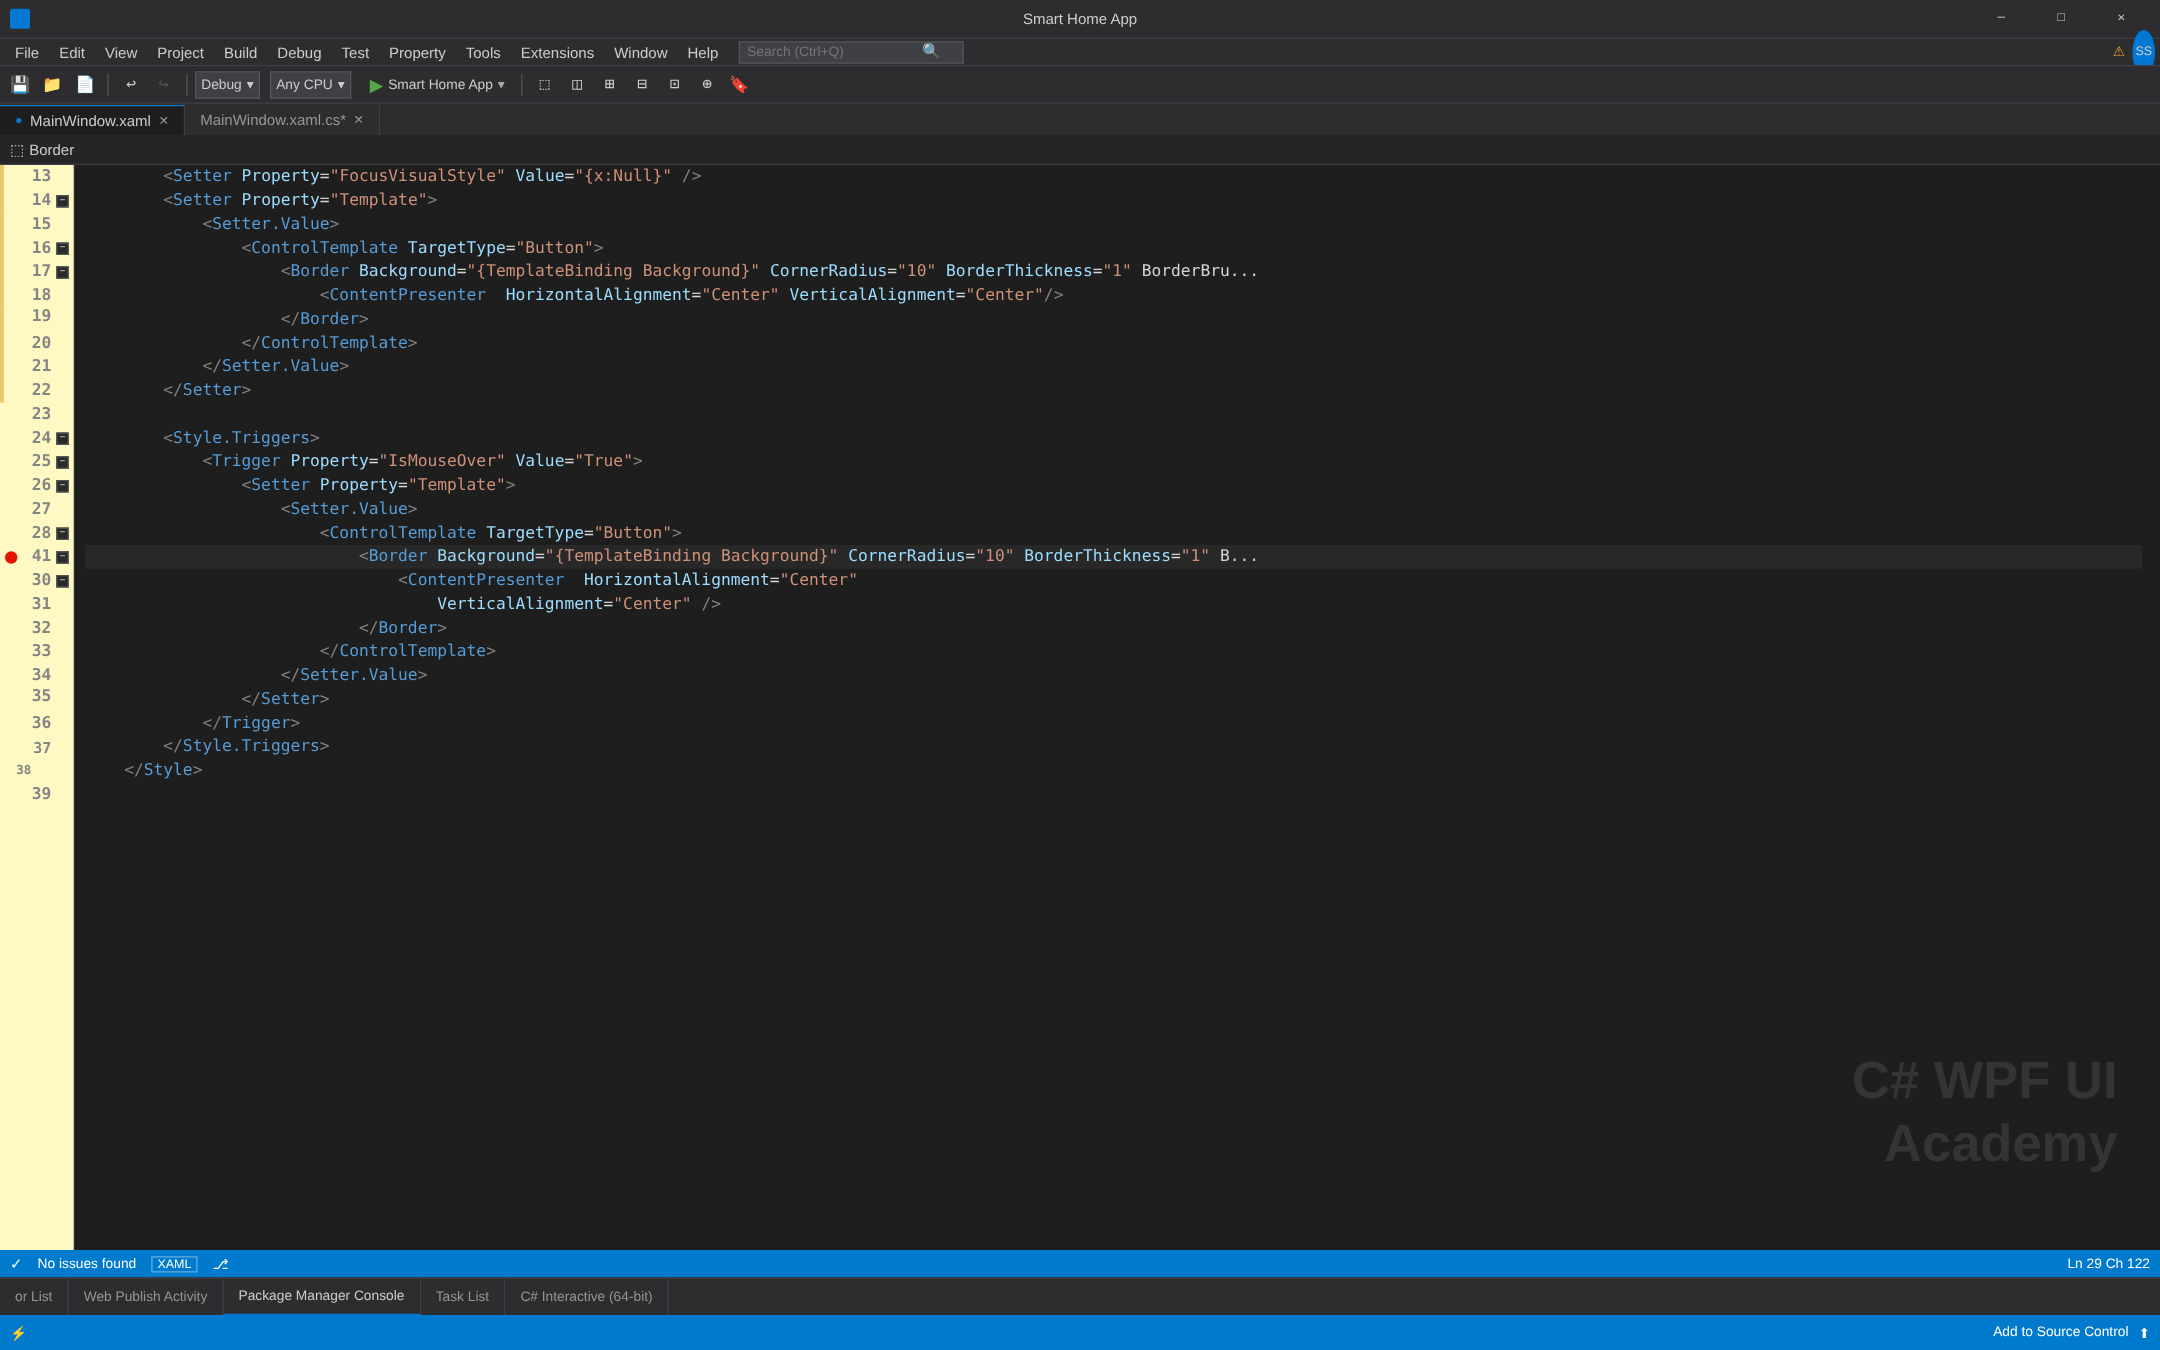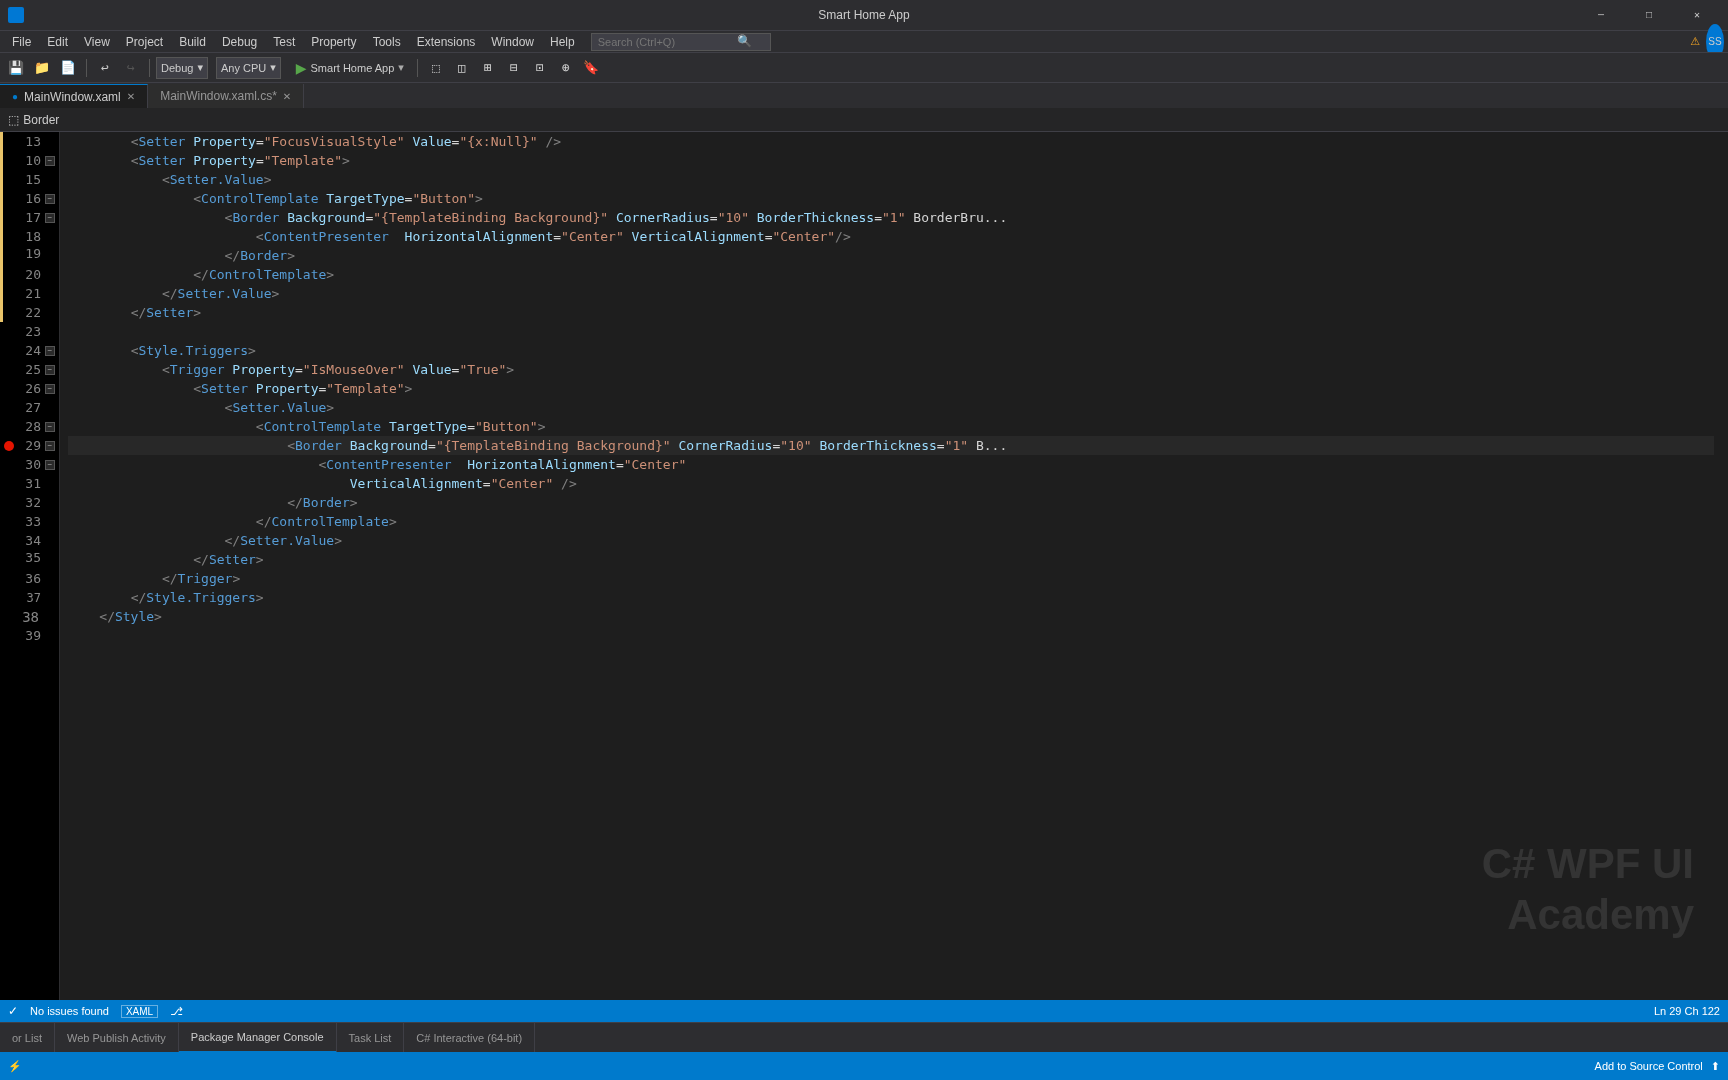--- a/index.html
+++ b/index.html
@@ -202,25 +202,26 @@
 
     
     .editor-container {
       display: flex;
       flex: 1;
       overflow: hidden;
       background: #1e1e1e;
     }
     .line-numbers {
       width: 60px;
-      background: #000000;
+      background: #fef9c3;
       padding: 0;
       flex-shrink: 0;
       overflow: hidden;
       border-right: 1px solid #2d2d30;
+      font-weight: bold;
     }
 
     .code-area {
       flex: 1;
       overflow: hidden;
       position: relative;
       padding-left: 8px;
     }
 
     
@@ -399,21 +400,21 @@
 <div class="editor-container">
 
   <div class="line-numbers" id="gutter">
       <div style="height: 19px; display: flex; align-items: center; justify-content: flex-end; padding-right: 4px; position: relative;">
         <div style="position: absolute; left: 0px; top: 0px; width: 3px; height: 19px; background: rgb(233, 196, 106);"></div>
         <span style="color: rgb(133, 133, 133); font-size: 13px; font-family: Consolas, monospace; margin-right: 2px;">13</span>
         <div style="width: 12px;"></div>
       </div>
       <div style="height: 19px; display: flex; align-items: center; justify-content: flex-end; padding-right: 4px; position: relative;">
         <div style="position: absolute; left: 0px; top: 0px; width: 3px; height: 19px; background: rgb(233, 196, 106);"></div>
-        <span style="color: rgb(133, 133, 133); font-size: 13px; font-family: Consolas, monospace; margin-right: 2px;">10</span>
+        <span style="color: rgb(133, 133, 133); font-size: 13px; font-family: Consolas, monospace; margin-right: 2px;">14</span>
         <div style="width: 10px; height: 10px; border: 1px solid rgb(85, 85, 85); display: flex; align-items: center; justify-content: center; font-size: 8px; color: rgb(170, 170, 170); cursor: pointer; background: rgb(42, 42, 42); margin-left: 2px; flex-shrink: 0;">−</div>
       </div>
       <div style="height: 19px; display: flex; align-items: center; justify-content: flex-end; padding-right: 4px; position: relative;">
         <div style="position: absolute; left: 0px; top: 0px; width: 3px; height: 19px; background: rgb(233, 196, 106);"></div>
         <span style="color: rgb(133, 133, 133); font-size: 13px; font-family: Consolas, monospace; margin-right: 2px;">15</span>
         <div style="width: 12px;"></div>
       </div>
       <div style="height: 19px; display: flex; align-items: center; justify-content: flex-end; padding-right: 4px; position: relative;">
         <div style="position: absolute; left: 0px; top: 0px; width: 3px; height: 19px; background: rgb(233, 196, 106);"></div>
         <span style="color: rgb(133, 133, 133); font-size: 13px; font-family: Consolas, monospace; margin-right: 2px;">16</span>
@@ -468,21 +469,21 @@
       <div style="height: 19px; display: flex; align-items: center; justify-content: flex-end; padding-right: 4px; position: relative;">
         <span style="color: rgb(133, 133, 133); font-size: 13px; font-family: Consolas, monospace; margin-right: 2px;">27</span>
         <div style="width: 12px;"></div>
       </div>
       <div style="height: 19px; display: flex; align-items: center; justify-content: flex-end; padding-right: 4px; position: relative;">
         <span style="color: rgb(133, 133, 133); font-size: 13px; font-family: Consolas, monospace; margin-right: 2px;">28</span>
         <div style="width: 10px; height: 10px; border: 1px solid rgb(85, 85, 85); display: flex; align-items: center; justify-content: center; font-size: 8px; color: rgb(170, 170, 170); cursor: pointer; background: rgb(42, 42, 42); margin-left: 2px; flex-shrink: 0;">−</div>
       </div>
       <div style="height: 19px; display: flex; align-items: center; justify-content: flex-end; padding-right: 4px; position: relative;">
         <div style="position: absolute; left: 4px; top: 50%; transform: translateY(-50%); width: 10px; height: 10px; border-radius: 50%; background: rgb(229, 20, 0);"></div>
-        <span style="color: rgb(133, 133, 133); font-size: 13px; font-family: Consolas, monospace; margin-right: 2px;">29</span>
+        <span style="color: rgb(133, 133, 133); font-size: 13px; font-family: Consolas, monospace; margin-right: 2px;">41</span>
         <div style="width: 10px; height: 10px; border: 1px solid rgb(85, 85, 85); display: flex; align-items: center; justify-content: center; font-size: 8px; color: rgb(170, 170, 170); cursor: pointer; background: rgb(42, 42, 42); margin-left: 2px; flex-shrink: 0;">−</div>
       </div>
       <div style="height: 19px; display: flex; align-items: center; justify-content: flex-end; padding-right: 4px; position: relative;">
         <span style="color: rgb(133, 133, 133); font-size: 13px; font-family: Consolas, monospace; margin-right: 2px;">30</span>
         <div style="width: 10px; height: 10px; border: 1px solid rgb(85, 85, 85); display: flex; align-items: center; justify-content: center; font-size: 8px; color: rgb(170, 170, 170); cursor: pointer; background: rgb(42, 42, 42); margin-left: 2px; flex-shrink: 0;">−</div>
       </div>
       <div style="height: 19px; display: flex; align-items: center; justify-content: flex-end; padding-right: 4px; position: relative;">
         <span style="color: rgb(133, 133, 133); font-size: 13px; font-family: Consolas, monospace; margin-right: 2px;">31</span>
         <div style="width: 12px;"></div>
       </div>
@@ -504,21 +505,21 @@
       </div>
       <div style="height: 19px; display: flex; align-items: center; justify-content: flex-end; padding-right: 4px; position: relative;">
         <span style="color: rgb(133, 133, 133); font-size: 13px; font-family: Consolas, monospace; margin-right: 2px;">36</span>
         <div style="width: 12px;"></div>
       </div>
       <div style="height: 19px; display: flex; align-items: center; justify-content: flex-end; padding-right: 4px; position: relative;">
         <span style="color: rgb(133, 133, 133); font-size: 12px; font-family: Consolas, monospace; margin-right: 2px;">37</span>
         <div style="width: 12px;"></div>
       </div>
       <div style="height: 19px; display: flex; align-items: center; justify-content: flex-end; padding-right: 4px; position: relative;">
-        <span style="color: rgb(133, 133, 133); font-size: 14px; font-family: Consolas, monospace; margin-right: 4px;">38</span>
+        <span style="color: rgb(133, 133, 133); font-size: 10px; font-family: Consolas, monospace; margin-right: 18px;">38</span>
         <div style="width: 12px;"></div>
       </div>
       <div style="height: 19px; display: flex; align-items: center; justify-content: flex-end; padding-right: 4px; position: relative;">
         <span style="color: rgb(133, 133, 133); font-size: 13px; font-family: Consolas, monospace; margin-right: 2px;">39</span>
         <div style="width: 12px;"></div>
       </div>
     </div>
 
   <div class="code-area" id="code-area">
     <div style="height: 19px; display: flex; align-items: center; white-space: pre; font-size: 13px; font-family: Consolas, monospace;"><span style="color: rgb(212, 212, 212);">        </span><span style="color: rgb(128, 128, 128);">&lt;</span><span style="color: rgb(86, 156, 214);">Setter</span><span style="color: rgb(156, 220, 254);"> Property</span><span style="color: rgb(212, 212, 212);">=</span><span style="color: rgb(206, 145, 120);">"FocusVisualStyle"</span><span style="color: rgb(156, 220, 254);"> Value</span><span style="color: rgb(212, 212, 212);">=</span><span style="color: rgb(206, 145, 120);">"{x:Null}"</span><span style="color: rgb(128, 128, 128);"> /&gt;</span></div>

